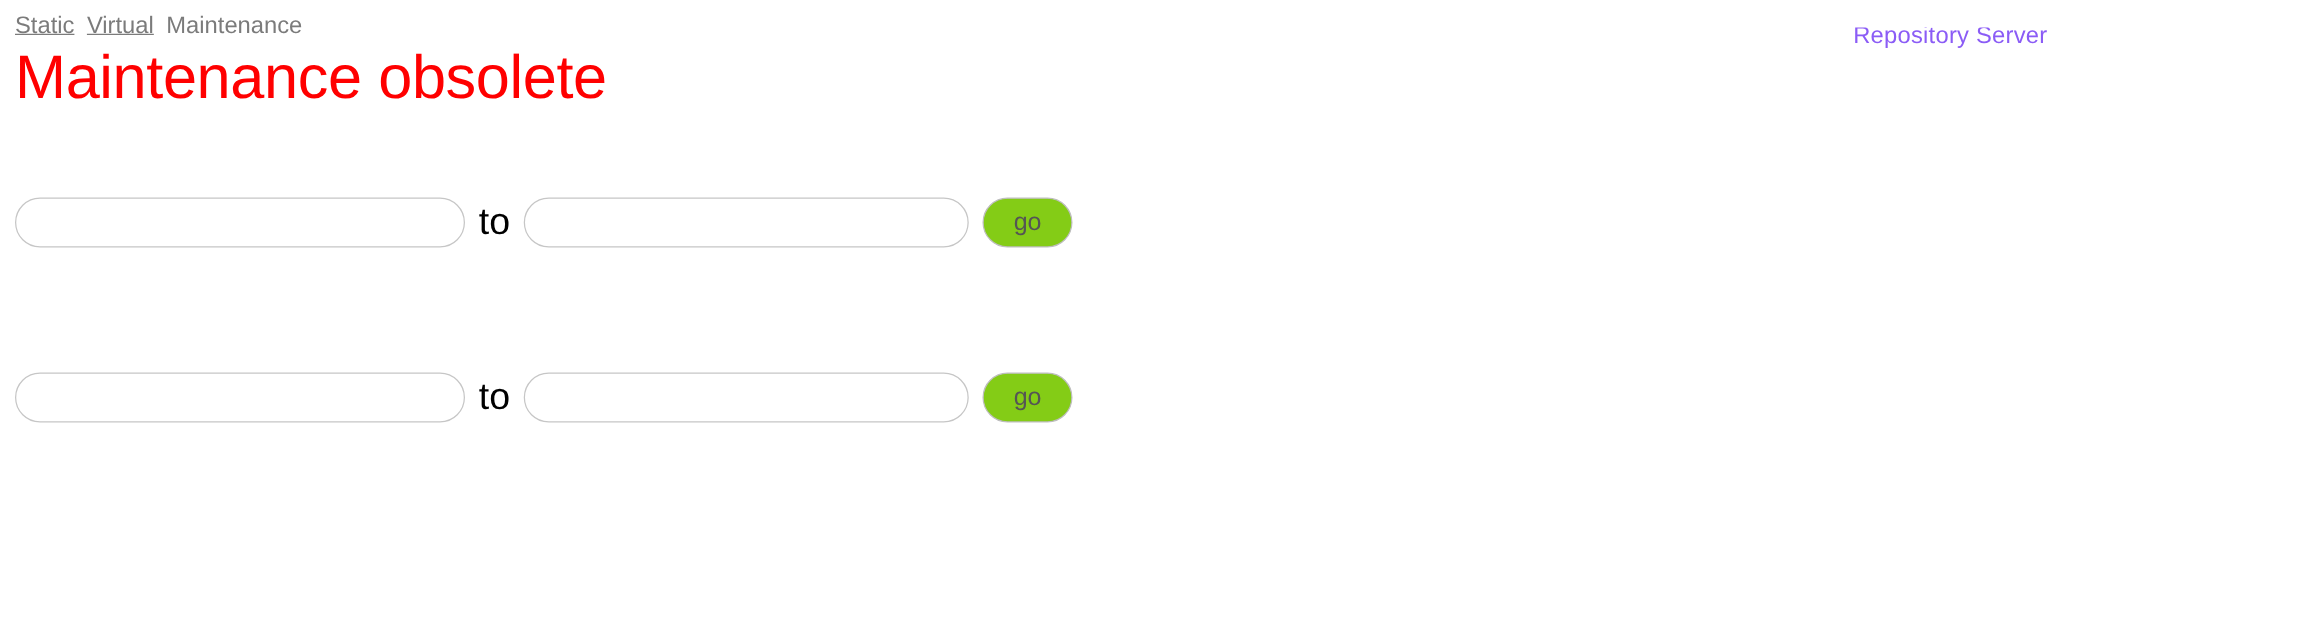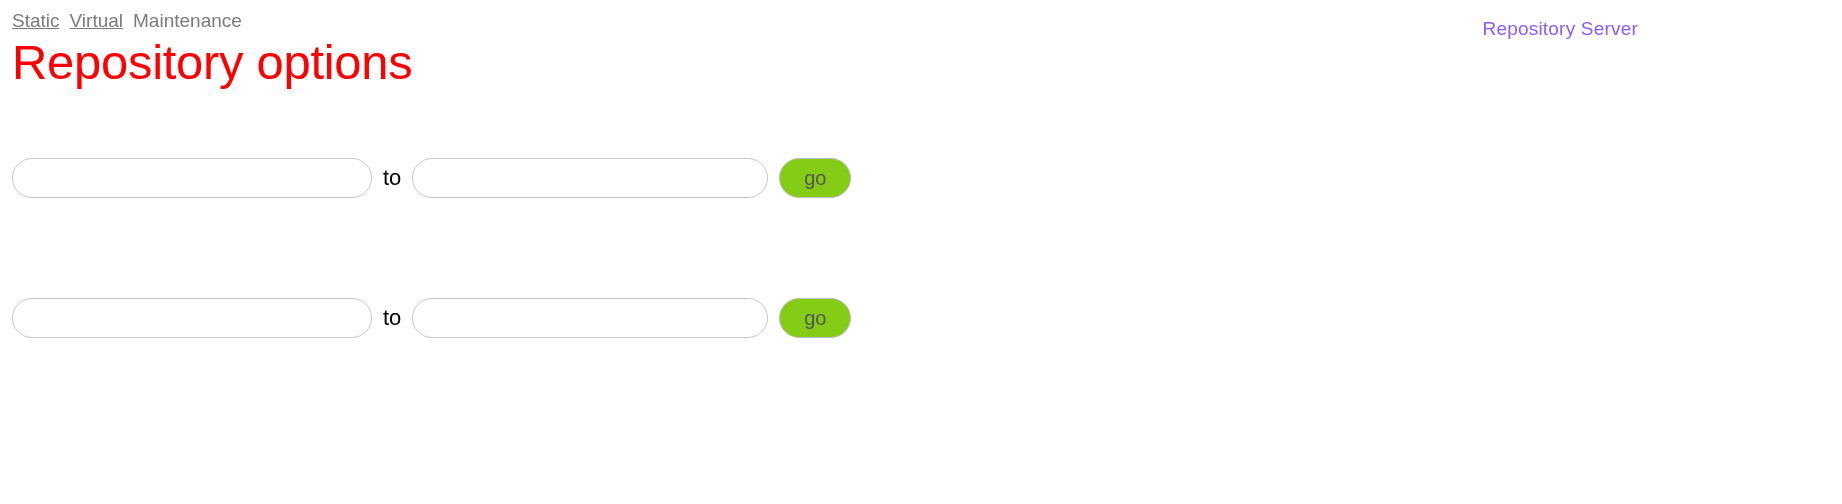--- a/index.html
+++ b/index.html
@@ -124,21 +124,21 @@
     font-family: "Liberation Sans", sans-serif;
     font-size: 18px;
     color: #222;
     padding: 0 16px;
     outline: none;
   }
   .txt-from { width: 360px; }
   .txt-to   { width: 356px; }
 
   .to-label {
-    font-size: 22px;
+    font-size: 30px;
     line-height: 22px;
     color: #000;
     margin: 0 11px;
     white-space: nowrap;
   }
 
   .go-btn {
     box-sizing: border-box;
     margin-left: 11px;
     height: 40px;
@@ -156,21 +156,21 @@
 </style>
 </head>
 <body>
 
 <div class="page">
 
   <div class="nav">
     <a href="#">Static</a><a href="#">Virtual</a><span class="nav-current">Maintenance</span>
   </div>
 
-  <h1 class="page-title">Repository options</h1>
+  <h1 class="page-title">Maintenance obsolete</h1>
 
   <div class="logo">
     <span class="logo-sub">Repository Server</span>
   </div>
 
   <div class="section section-1">
     <div class="form-row">
       <input class="txt txt-from" type="text" placeholder="" style="">
       <span class="to-label">to</span>
       <input class="txt txt-to" type="text" placeholder="" style="">

